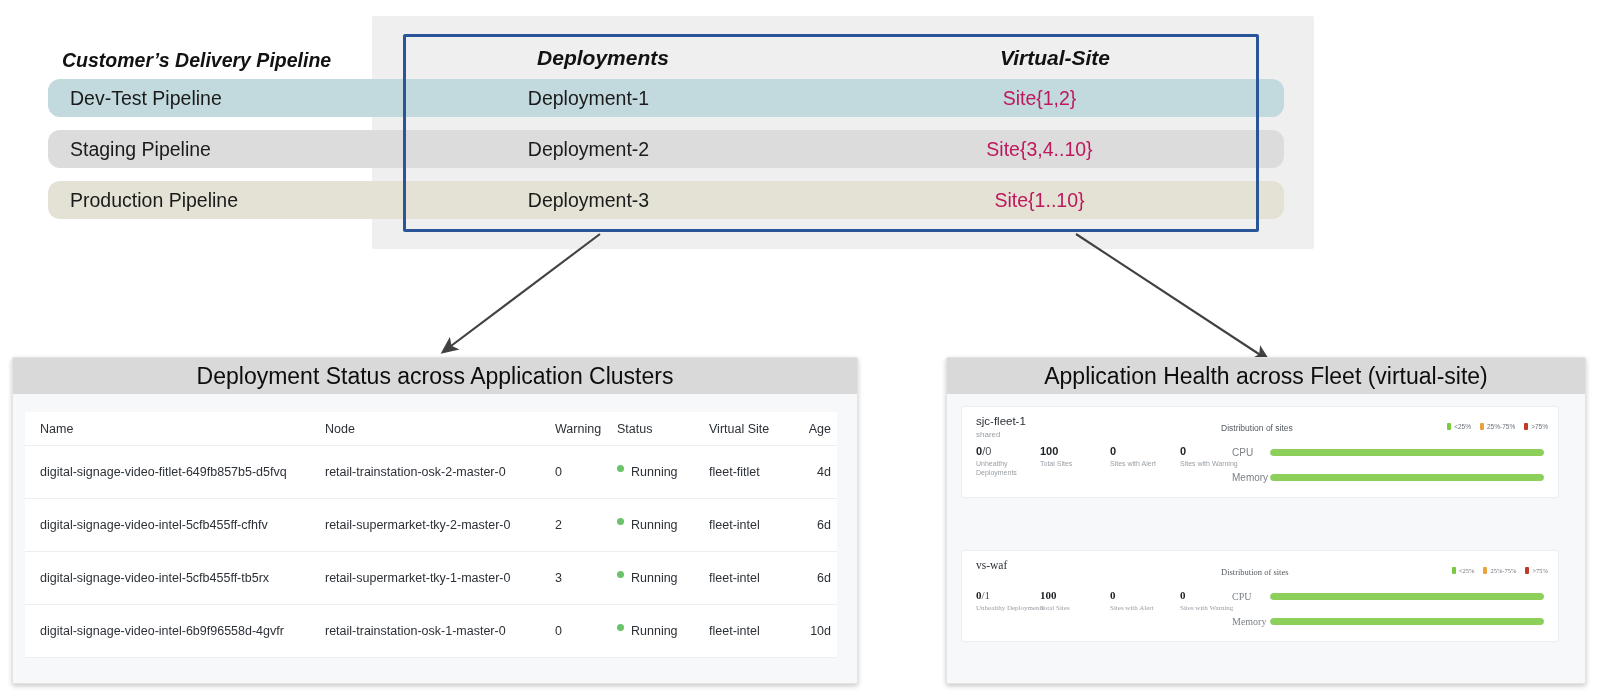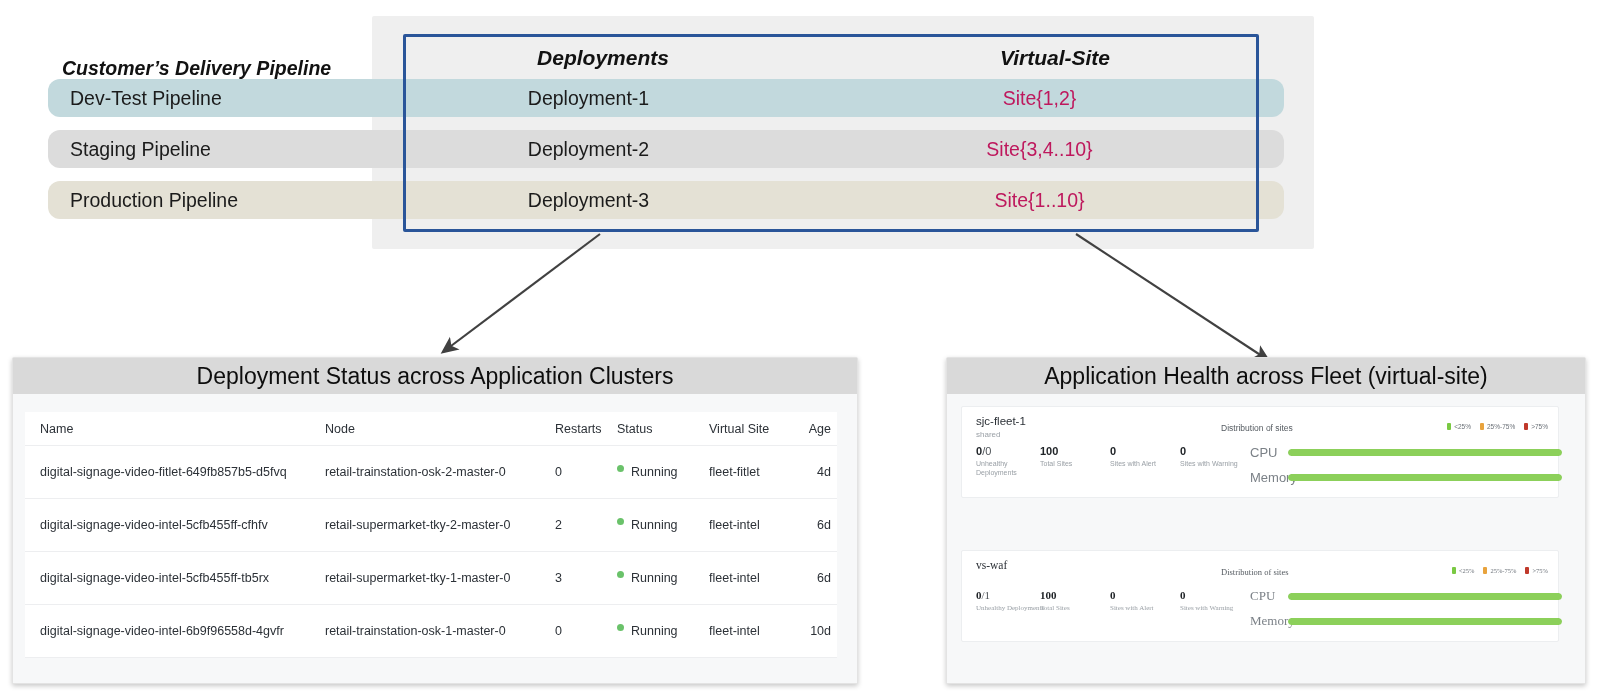--- a/index.html
+++ b/index.html
@@ -24,21 +24,21 @@
     position:absolute;left:403px;top:34px;width:856px;height:198px;
     border:3px solid #2a5599;border-radius:2px;
     box-sizing:border-box;background:transparent;
   }
 
   .col-title{
     position:absolute;top:44px;height:28px;line-height:28px;
     font-style:italic;font-weight:bold;color:#121212;
     font-size:21px;text-align:center;white-space:nowrap;
   }
-  #title-pipeline{left:62px;width:300px;text-align:left;font-size:19.5px;top:46px;margin-top:8px;}
+  #title-pipeline{left:62px;width:300px;text-align:left;font-size:19.5px;top:46px;}
   #title-deployments{left:433px;width:340px;}
   #title-vsite{left:885px;width:340px;}
 
   .prow{position:absolute;left:48px;height:38px;border-radius:12px;}
   .prow .lbl{
     position:absolute;left:22px;top:0;height:38px;line-height:38px;
     font-size:19.5px;color:#1b1b1b;white-space:nowrap;
   }
   .prow .mid{
     position:absolute;left:373px;width:335px;top:0;height:38px;line-height:38px;
@@ -128,21 +128,21 @@
   #stat-3{left:218px;}
 
   .dist-title{position:absolute;left:259px;top:16px;font-size:8.5px;color:#555b61;}
   .legend{position:absolute;right:10px;top:16px;display:flex;gap:9px;align-items:center;}
   .legend .li{display:flex;align-items:center;font-size:6.5px;color:#6b7178;white-space:nowrap;}
   .legend .lsq{width:4px;height:7px;border-radius:1px;margin-right:3px;display:inline-block;}
 
   .barrow{position:absolute;left:270px;height:12px;display:flex;align-items:center;}
   #bar-cpu-0,#bar-cpu-1{top:39px;}
   #bar-mem-0,#bar-mem-1{top:64px;}
-  .barrow .blabel{width:38px;font-size:13px;color:#7b8187;margin-left:18px;}
+  .barrow .blabel{width:38px;font-size:10px;color:#7b8187;}
   .barrow .btrack{
     width:274px;height:7px;background:#eef0f1;border-radius:4px;overflow:hidden;
   }
   .barrow .bfill{height:100%;background:#8cd05a;border-radius:4px;}
 </style>
 </head>
 <body>
 
 <div id="top-diagram">
 
@@ -184,21 +184,21 @@
 <div class="panel" id="panel-left">
   <div class="panel-header">
     <span class="ptitle">Deployment Status across Application Clusters</span>
   </div>
   <div class="panel-body">
     <div id="k8s-table">
 
       <div class="trow hdr">
         <div class="c-name">Name</div>
         <div class="c-node">Node</div>
-        <div class="c-restarts">Restarts</div>
+        <div class="c-restarts">Warning</div>
         <div class="c-status">Status</div>
         <div class="c-vsite">Virtual Site</div>
         <div class="c-age">Age</div>
       </div>
 
       <div class="trow">
         <div class="c-name">digital-signage-video-fitlet-649fb857b5-d5fvq</div>
         <div class="c-node">retail-trainstation-osk-2-master-0</div>
         <div class="c-restarts">0</div>
         <div class="c-status status-cell">

